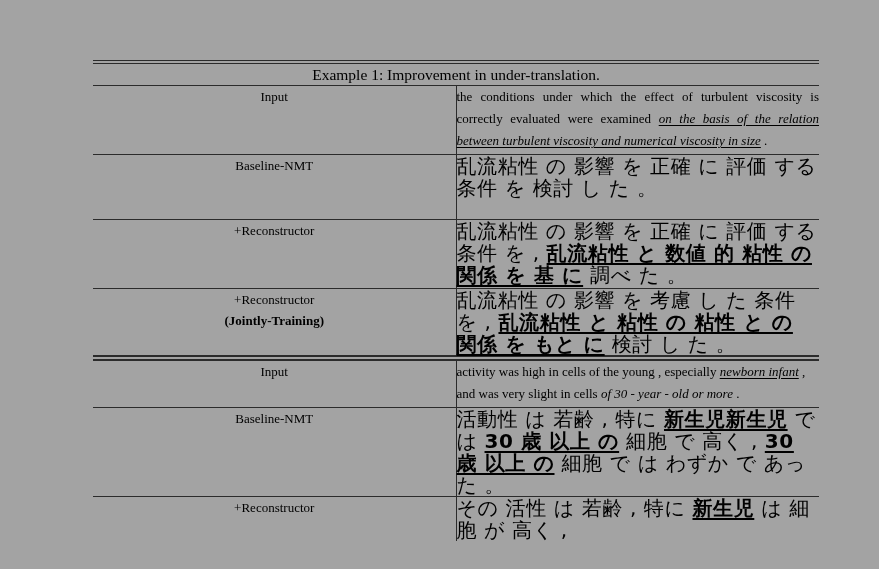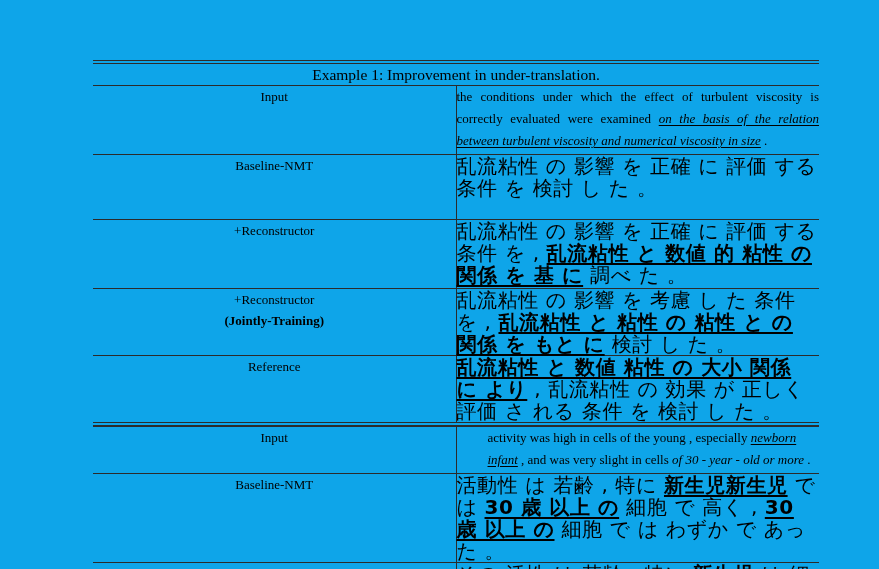--- a/index.html
+++ b/index.html
@@ -4,21 +4,21 @@
 <style>
   * { box-sizing: border-box; }
   html, body {
     margin: 0; padding: 0;
     width: 879px; height: 569px;
     background: #ffffff;
     font-family: "Liberation Serif", "DejaVu Serif", serif;
     color: #000000;
     overflow: hidden;
   }
-  .page { position: relative; width: 879px; height: 569px; background: #0ea5e9; }
+  .page { position: relative; width: 879px; height: 569px; background: #a3a3a3; }
 
   table.tbl {
     position: absolute;
     left: 93px;
     top: 60px;
     width: 726px;
     border-collapse: collapse;
     table-layout: fixed;
   }
   table.tbl td { padding: 0; vertical-align: top; }
@@ -52,21 +52,21 @@
     font-size: 15px;
     line-height: 21.5px;
   }
   .en {
     text-align: justify;
     text-justify: inter-word;
     font-family: "Liberation Serif", "DejaVu Serif", serif;
     font-size: 13px;
     line-height: 22px;
   }
-  .en.nojust { text-align: left; margin-left: 31px; }
+  .en.nojust { text-align: left; }
   .jp {
     font-family: "DejaVu Sans", "Liberation Sans", sans-serif;
     font-size: 20px;
     line-height: 22px;
     letter-spacing: 0.6px;
     text-align: left;
   }
   em.it { font-style: italic; }
   em.itu { font-style: italic; text-decoration: underline; text-underline-offset: 2px; }
   b.bu { font-weight: bold; text-decoration: underline; text-underline-offset: 2.5px; }
@@ -140,26 +140,20 @@
           <td class="content">
             <div class="jp"><span>乱流粘性 の 影響 を 考慮 し た 条件 を , </span><b class="bu">乱流粘性 と 粘性 の 粘性 と の 関係 を もと に</b><span> 検討 し た 。</span></div>
           </td>
         </tr>
         <tr>
           <td colspan="2" class="sep-sgl">
             <div></div>
           </td>
         </tr>
         <tr>
-          <td class="lbl"><span>Reference</span></td>
-          <td class="content">
-            <div class="jp"><b class="bu">乱流粘性 と 数値 粘性 の 大小 関係 に より</b><span> , 乱流粘性 の 効果 が 正しく 評価 さ れる 条件 を 検討 し た 。</span></div>
-          </td>
-        </tr>
-        <tr>
           <td colspan="2" class="sep-dbl">
             <div></div>
           </td>
         </tr>
         <tr>
           <td colspan="2" class="sep-sgl">
             <div></div>
           </td>
         </tr>
         <tr>

